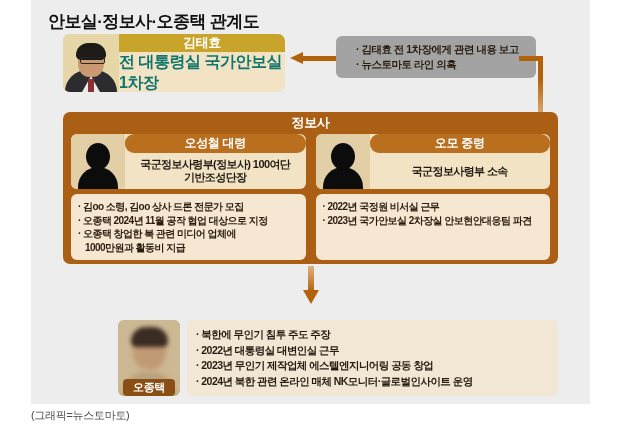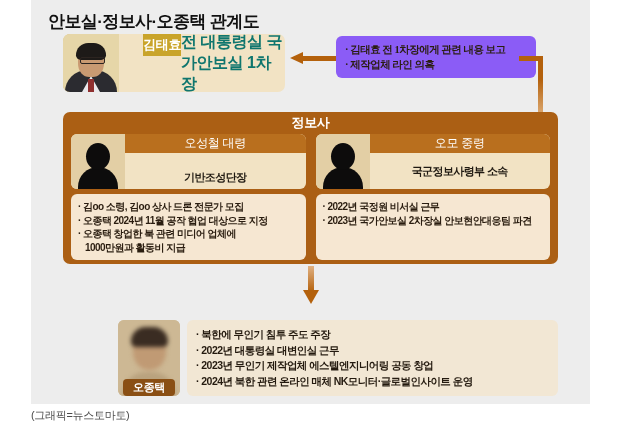--- a/index.html
+++ b/index.html
@@ -47,36 +47,36 @@
     background:#c99a72;border-radius:48% 48% 44% 44%;
   }
   .kim-photo .hair{
     position:absolute;left:13px;top:9px;width:30px;height:17px;
     background:#1d1a18;border-radius:15px 15px 6px 6px;
   }
   .kim-photo .glasses{
     position:absolute;left:17px;top:23px;width:23px;height:5px;
     border:1.2px solid #2c2420;border-radius:2px;
   }
-  .kim-right{flex:1;display:flex;flex-direction:row;margin-left:24px;}
+  .kim-right{flex:1;display:flex;flex-direction:column;}
   .kim-head{
     height:22px;background:#c9a42a;color:#ffffff;
     font-size:13px;font-weight:bold;display:flex;align-items:center;
     justify-content:center;letter-spacing:-0.3px;
   }
   .kim-desc{
     flex:1;display:flex;align-items:center;justify-content:center;
     font-size:16px;font-weight:bold;color:#0f766e;letter-spacing:-0.5px;
   }
 
   
   .callout{
     position:absolute;left:336px;top:36px;width:200px;height:42px;
-    background:#8b5cf6;border-radius:6px;
-    padding:6px 9px;box-sizing:border-box;font-family:Liberation Serif, serif;
+    background:#a3a3a3;border-radius:6px;
+    padding:6px 20px;box-sizing:border-box;
   }
   .callout .bullet{
     font-size:10.5px;color:#2a1d10;letter-spacing:-0.5px;
     line-height:15px;white-space:nowrap;font-weight:bold;
   }
 
   
   .arrow-left{
     position:absolute;left:290px;top:52px;width:46px;height:12px;
   }
@@ -122,22 +122,22 @@
   .p-photo .sil-body{
     position:absolute;left:7px;bottom:0;width:40px;height:22px;
     background:#0d0c0c;border-radius:20px 20px 0 0;
   }
   .p-photo .sil-head{
     position:absolute;left:15px;top:9px;width:24px;height:27px;
     background:#0d0c0c;border-radius:50%;
   }
   .p-right{flex:1;display:flex;flex-direction:column;}
   .p-head{
-    height:19px;background:#b96f1e;color:#ffffff;font-size:12px;font-weight:normal;
-    display:flex;align-items:center;justify-content:center;letter-spacing:-0.3px;
+    height:19px;background:#b96f1e;color:#ffffff;font-size:12px;font-weight:bold;
+    display:flex;align-items:center;justify-content:center;letter-spacing:-0.3px;border-radius:9px;
   }
   .p-desc{
     flex:1;display:flex;align-items:center;justify-content:center;text-align:center;
     font-size:11px;font-weight:bold;color:#201a12;letter-spacing:-0.6px;
     line-height:13px;padding:0 3px;
   }
 
   .notes{
     background:#f6e7d2;border-radius:6px;padding:6px 7px;box-sizing:border-box;
     flex:1;
@@ -223,21 +223,21 @@
     </div>
   </div>
 
   <div class="arrow-left">
     <div class="shaft"></div>
       <div class="head"></div>
   </div>
 
   <div class="callout">
     <div class="bullet">· 김태효 전 1차장에게 관련 내용 보고</div>
-    <div class="bullet">· 제작업체 라인 의혹</div>
+    <div class="bullet">· 뉴스토마토 라인 의혹</div>
   </div>
 
   <div class="elbow">
     <div class="h"></div>
       <div class="v"></div>
   </div>
 
   <div class="infosa">
     <div class="infosa-title">정보사</div>
     <div class="infosa-cols">
@@ -245,21 +245,21 @@
       <div class="col">
         <div class="person">
           <div class="p-photo">
             <div class="sil-body"></div>
               <div class="sil-head"></div>
           </div>
           <div class="p-right">
             <div class="p-head">오성철 대령</div>
             <div class="p-desc">
               <span>
-                <br>
+                <span>국군정보사령부(정보사) 100여단</span><br>
                 <span>기반조성단장</span>
               </span>
             </div>
           </div>
         </div>
         <div class="notes">
           <div class="bullet">· 김oo 소령, 김oo 상사 드론 전문가 모집</div>
           <div class="bullet">· 오종택 2024년 11월 공작 협업 대상으로 지정</div>
           <div class="bullet">· 오종택 창업한 북 관련 미디어 업체에</div>
           <div class="bullet cont">1000만원과 활동비 지급</div>

